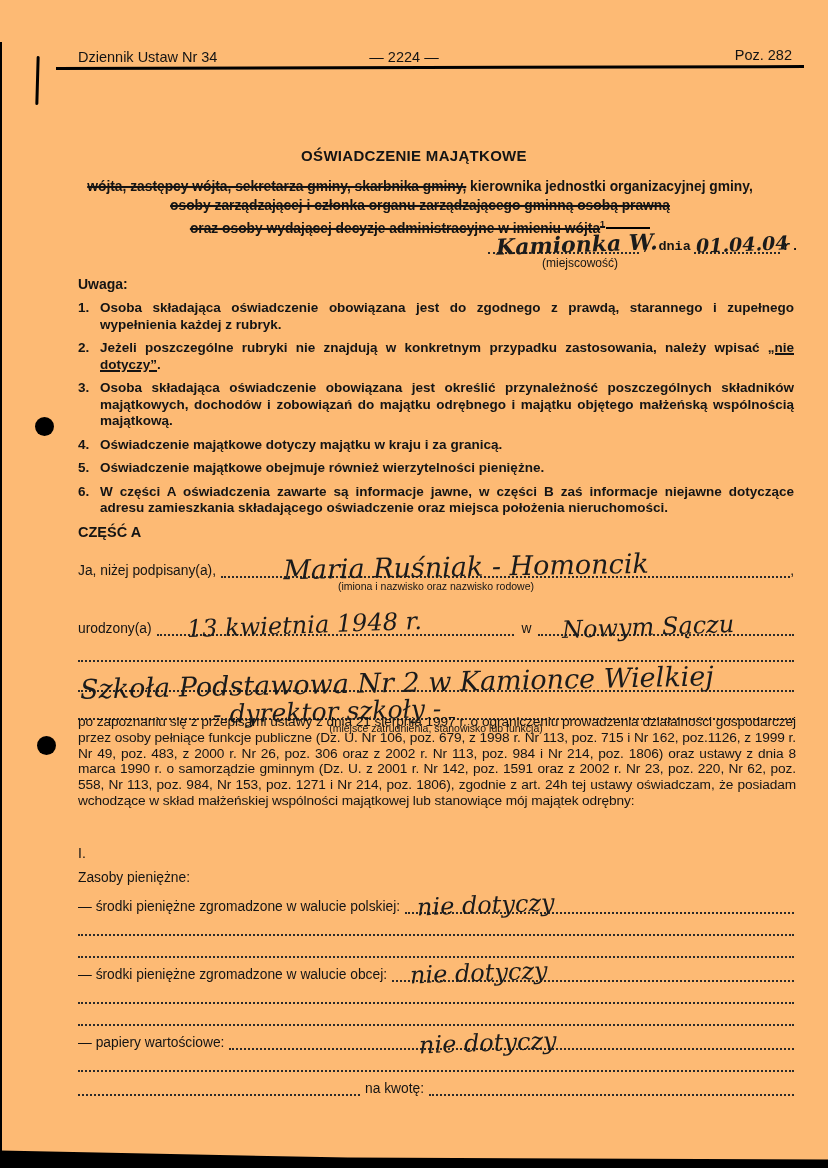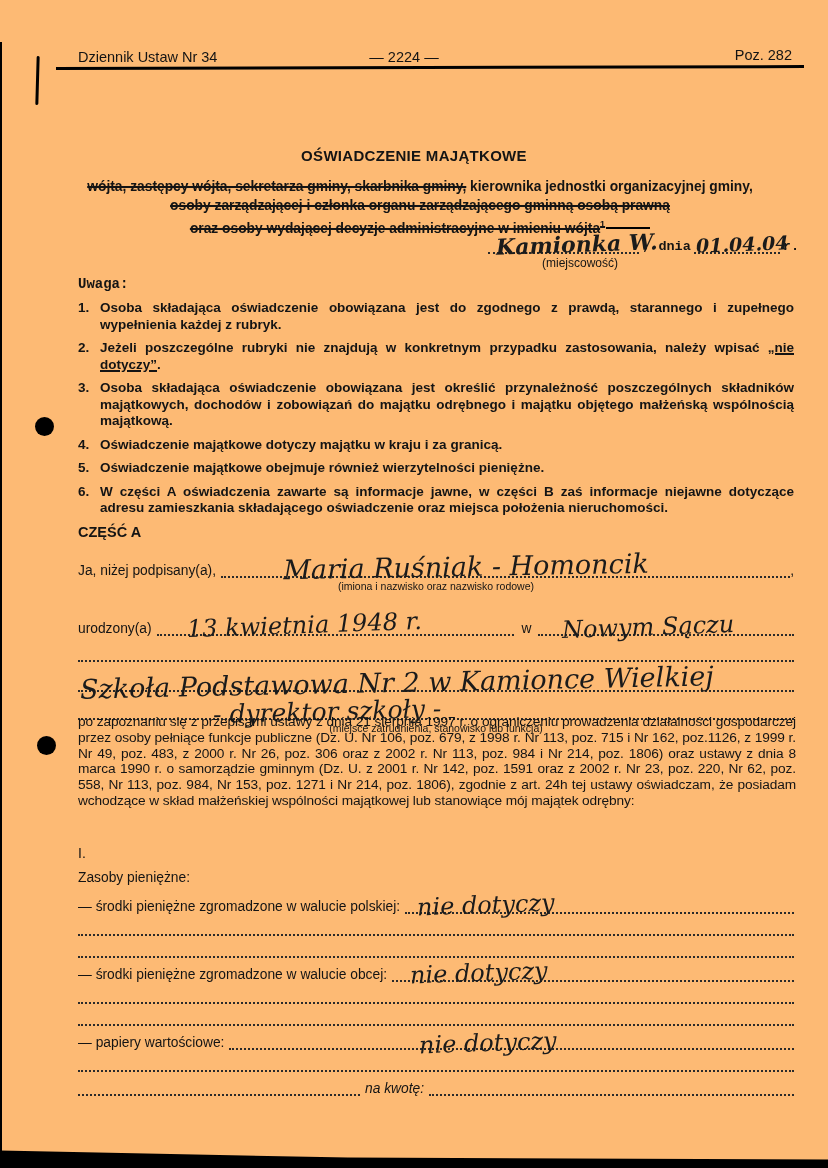--- a/index.html
+++ b/index.html
@@ -47,21 +47,21 @@
   .pd-place { flex:1; border-bottom:2px dotted #2a2a2a; position:relative; height:24px; }
   .pd-date  { width:86px; border-bottom:2px dotted #2a2a2a; position:relative; height:24px; }
   .pd-lab   { white-space:nowrap; padding:0 3px;font-family:Liberation Mono, monospace; }
   .pd-caption { position:absolute; top:256px; left:500px; width:160px; text-align:center;
                 font-size:12px; font-weight:normal; }
   .hand-place { font-size:22px; left:8px; bottom:-5px; transform:rotate(-2deg); }
   .hand-date  { font-size:19px; left:2px; bottom:-3px; transform:rotate(-2deg); }
 
   
   .notes { position:absolute; top:276px; left:78px; width:716px; }
-  .uwaga { font-weight:bold; font-size:14px; margin-bottom:8px;font-family:Liberation Mono, monospace; }
+  .uwaga { font-weight:bold; font-size:14px; margin-bottom:8px; }
   .note  { display:flex; font-weight:bold; font-size:13.5px; line-height:16.5px;
            margin-bottom:7px; }
   .note .num   { width:22px; flex:none; }
   .note .ntext { flex:1; text-align:justify; }
   .u { text-decoration:underline; text-decoration-thickness:2px; }
 
   
   .parta { position:absolute; top:524px; left:78px; width:716px; }
   .parta-h { font-weight:bold; font-size:14.5px; margin-bottom:12px; }
   .frow { display:flex; align-items:flex-end; font-size:13.8px; }
@@ -91,21 +91,21 @@
   .sec1 { position:absolute; top:845px; left:78px; width:716px; }
   .sec-num { font-size:14px; margin-bottom:9px; }
   .sec-h { font-size:13.8px; margin-bottom:5px; }
   .money-row { height:24px; }
   .hand-nd1 { font-size:24px; left:12px;  bottom:-7px; transform:rotate(-2deg); }
   .hand-nd2 { font-size:24px; left:18px;  bottom:-7px; transform:rotate(-2deg); }
   .hand-nd3 { font-size:24px; left:190px; bottom:-9px; transform:rotate(-2deg); }
   .empty-row { height:22px; }
   .kwota-row { height:24px; }
   .dot-fixed { width:282px; border-bottom:2px dotted #2a2a2a; height:22px; }
-  .kwota-lab { white-space:nowrap; padding:0 5px;font-style:italic; }
+  .kwota-lab { white-space:nowrap; padding:0 5px; }
 </style>
 </head>
 <body>
 
 <div class="page">
 
   <div class="edge-line"></div>
   <div class="pen-stroke"></div>
   <div class="hole-dot dot1"></div>
   <div class="hole-dot dot2"></div>

